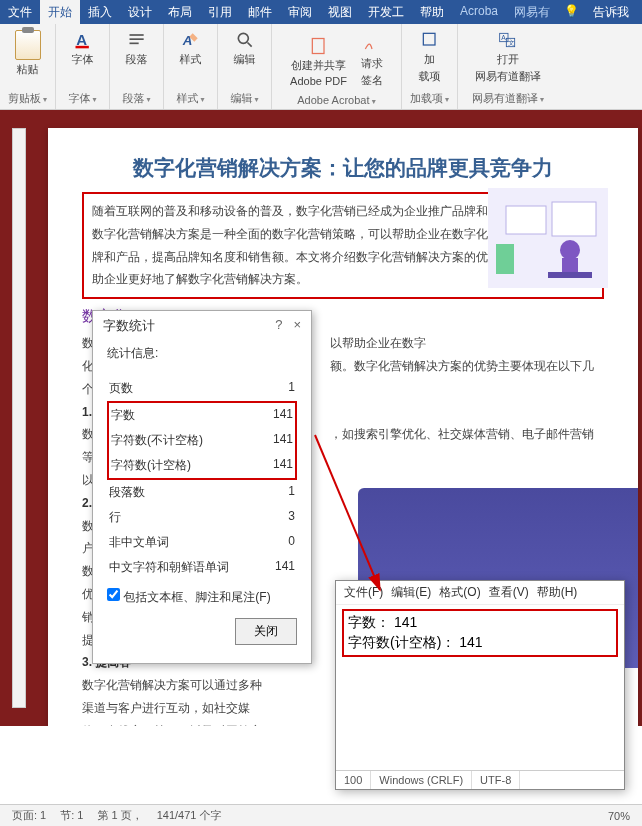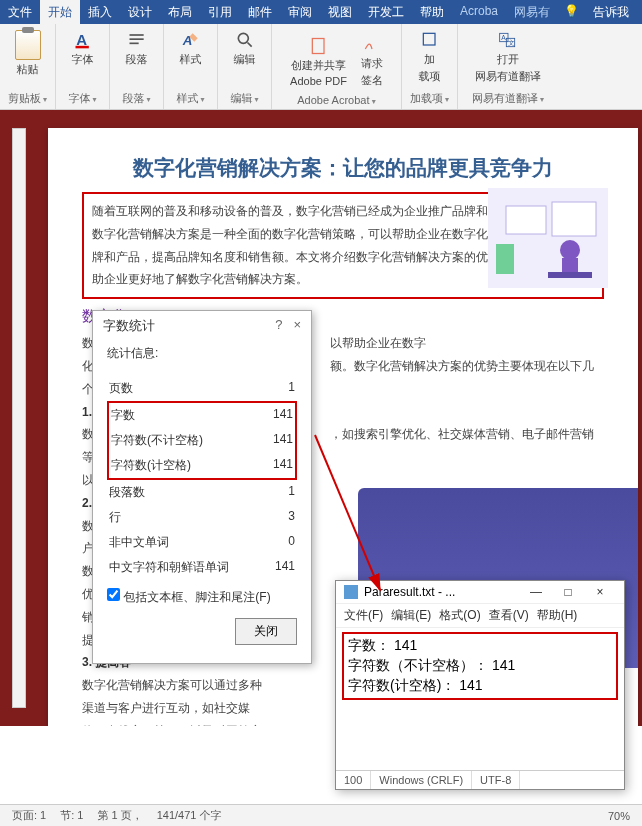--- a/index.html
+++ b/index.html
@@ -251,38 +251,30 @@
 <svg class="arrow" width="100" height="180">
   <defs>
       <marker id="ah" markerWidth="10" markerHeight="10" refX="8" refY="3" orient="auto">
         <path d="M0,0 L0,6 L9,3 z" fill="#d00000"></path>
       </marker>
     </defs>
   <line x1="5" y1="5" x2="70" y2="160" stroke="#d00000" stroke-width="2" marker-end="url(#ah)"></line>
 </svg>
 
 <div class="notepad">
-  <div class="np-title">
-    <div class="icon"></div>
-    <div class="t">Pararesult.txt - ...</div>
-    <div class="wbtn">—</div>
-    <div class="wbtn">□</div>
-    <div class="wbtn">×</div>
-  </div>
   <div class="np-menu">
     <span>文件(F)</span>
     <span>编辑(E)</span>
     <span>格式(O)</span>
     <span>查看(V)</span>
     <span>帮助(H)</span>
   </div>
   <div class="np-body">
     <div class="np-red">
       <div class="np-row">字数： 141</div>
-      <div class="np-row">字符数（不计空格）： 141</div>
       <div class="np-row">字符数(计空格)： 141</div>
     </div>
   </div>
   <div class="np-status">
     <div>100</div>
     <div>Windows (CRLF)</div>
     <div>UTF-8</div>
   </div>
 </div>
 

